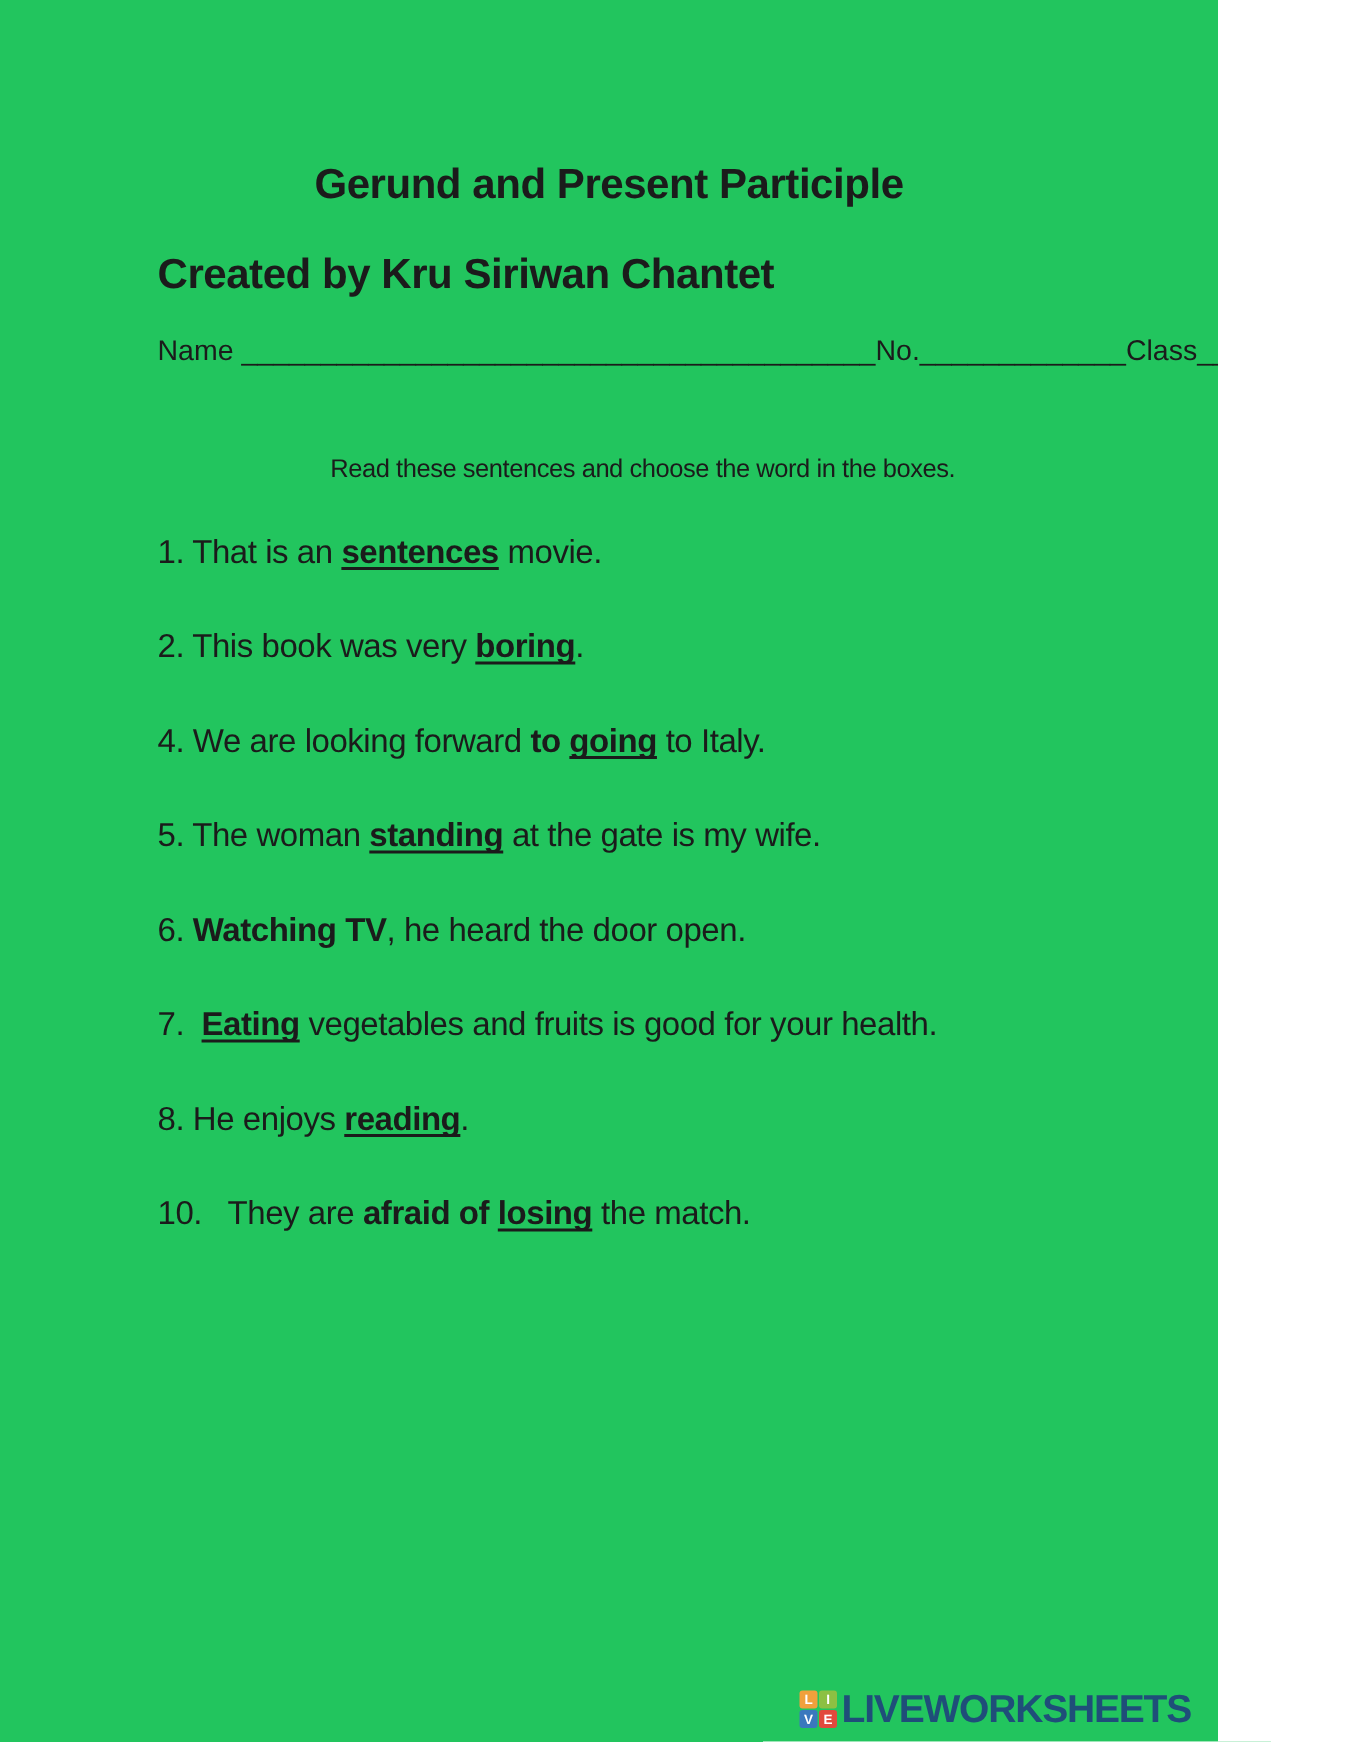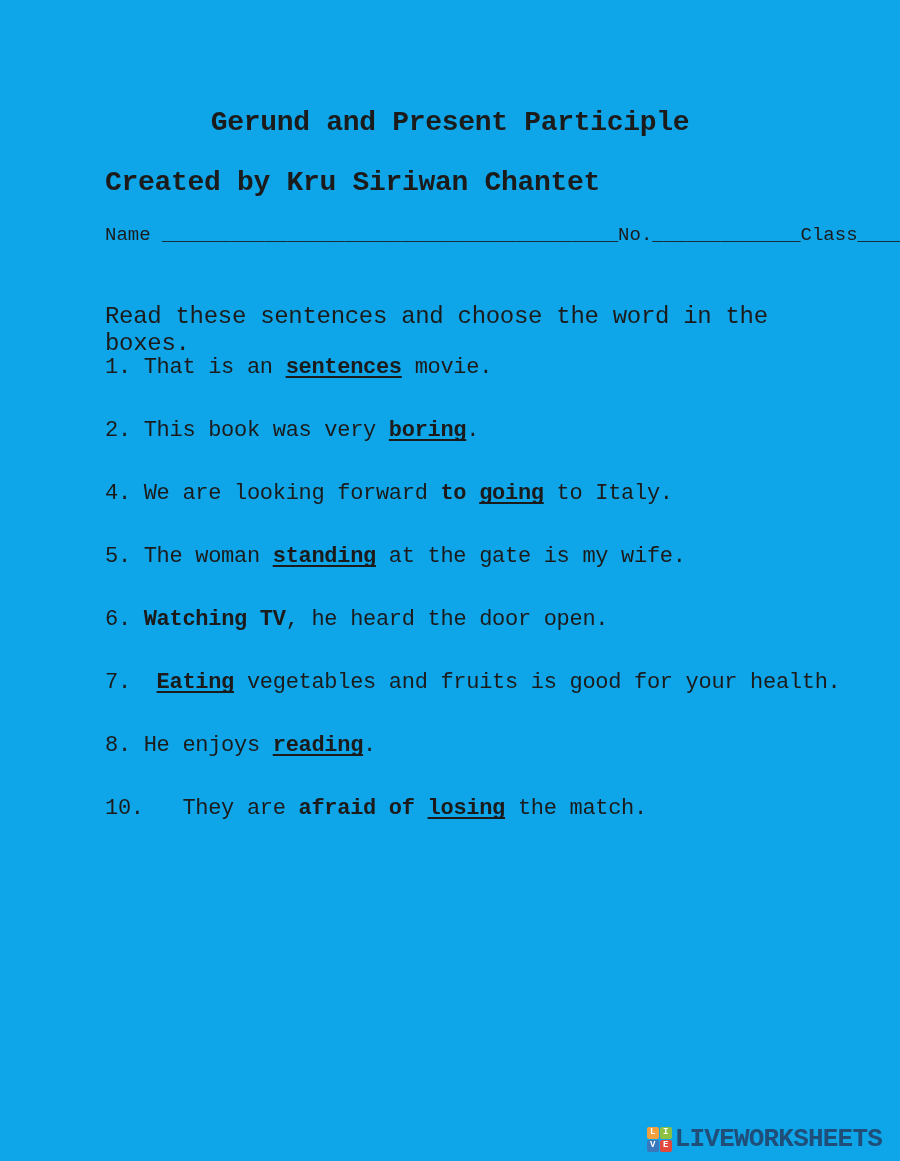--- a/index.html
+++ b/index.html
@@ -1,21 +1,21 @@
 <!DOCTYPE html>
 <html><head>
 <meta charset="utf-8">
 <style>
   html, body { margin: 0; padding: 0; background: #ffffff; }
   .page {
     position: relative;
-    width: 900px;
+    width: 812px;
     height: 1161px;
-    background: #0ea5e9;
-    font-family: Liberation Mono, monospace;
+    background: #22c55e;
+    font-family: Liberation Sans, sans-serif;
     color: #1b1b1b;
     overflow: hidden;
   }
   .title {
     position: absolute;
     top: 107px; left: 0; right: 0;
     margin: 0;
     text-align: center;
     font-size: 28px;
     font-weight: bold;
@@ -33,22 +33,23 @@
     position: absolute;
     top: 224px; left: 105px; right: 60px;
     font-size: 19px;
     white-space: pre;
     letter-spacing: 0;
   }
   .instruction {
     position: absolute;
     top: 303px; left: 105px; right: 60px;
     margin: 0;
-    font-size: 24px;
+    font-size: 17px;
     letter-spacing: -0.3px;
+    text-align: center;
   }
   .sentences {
     position: absolute;
     top: 354px; left: 105px; right: 40px;
   }
   .sentence {
     height: 63px;
     font-size: 22px;
     line-height: 27px;
     letter-spacing: -0.3px;

